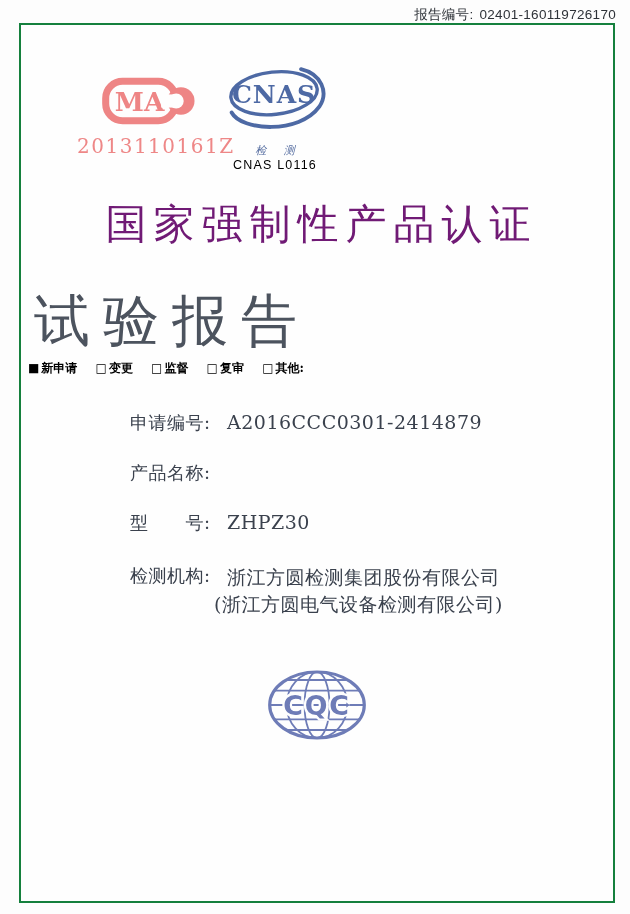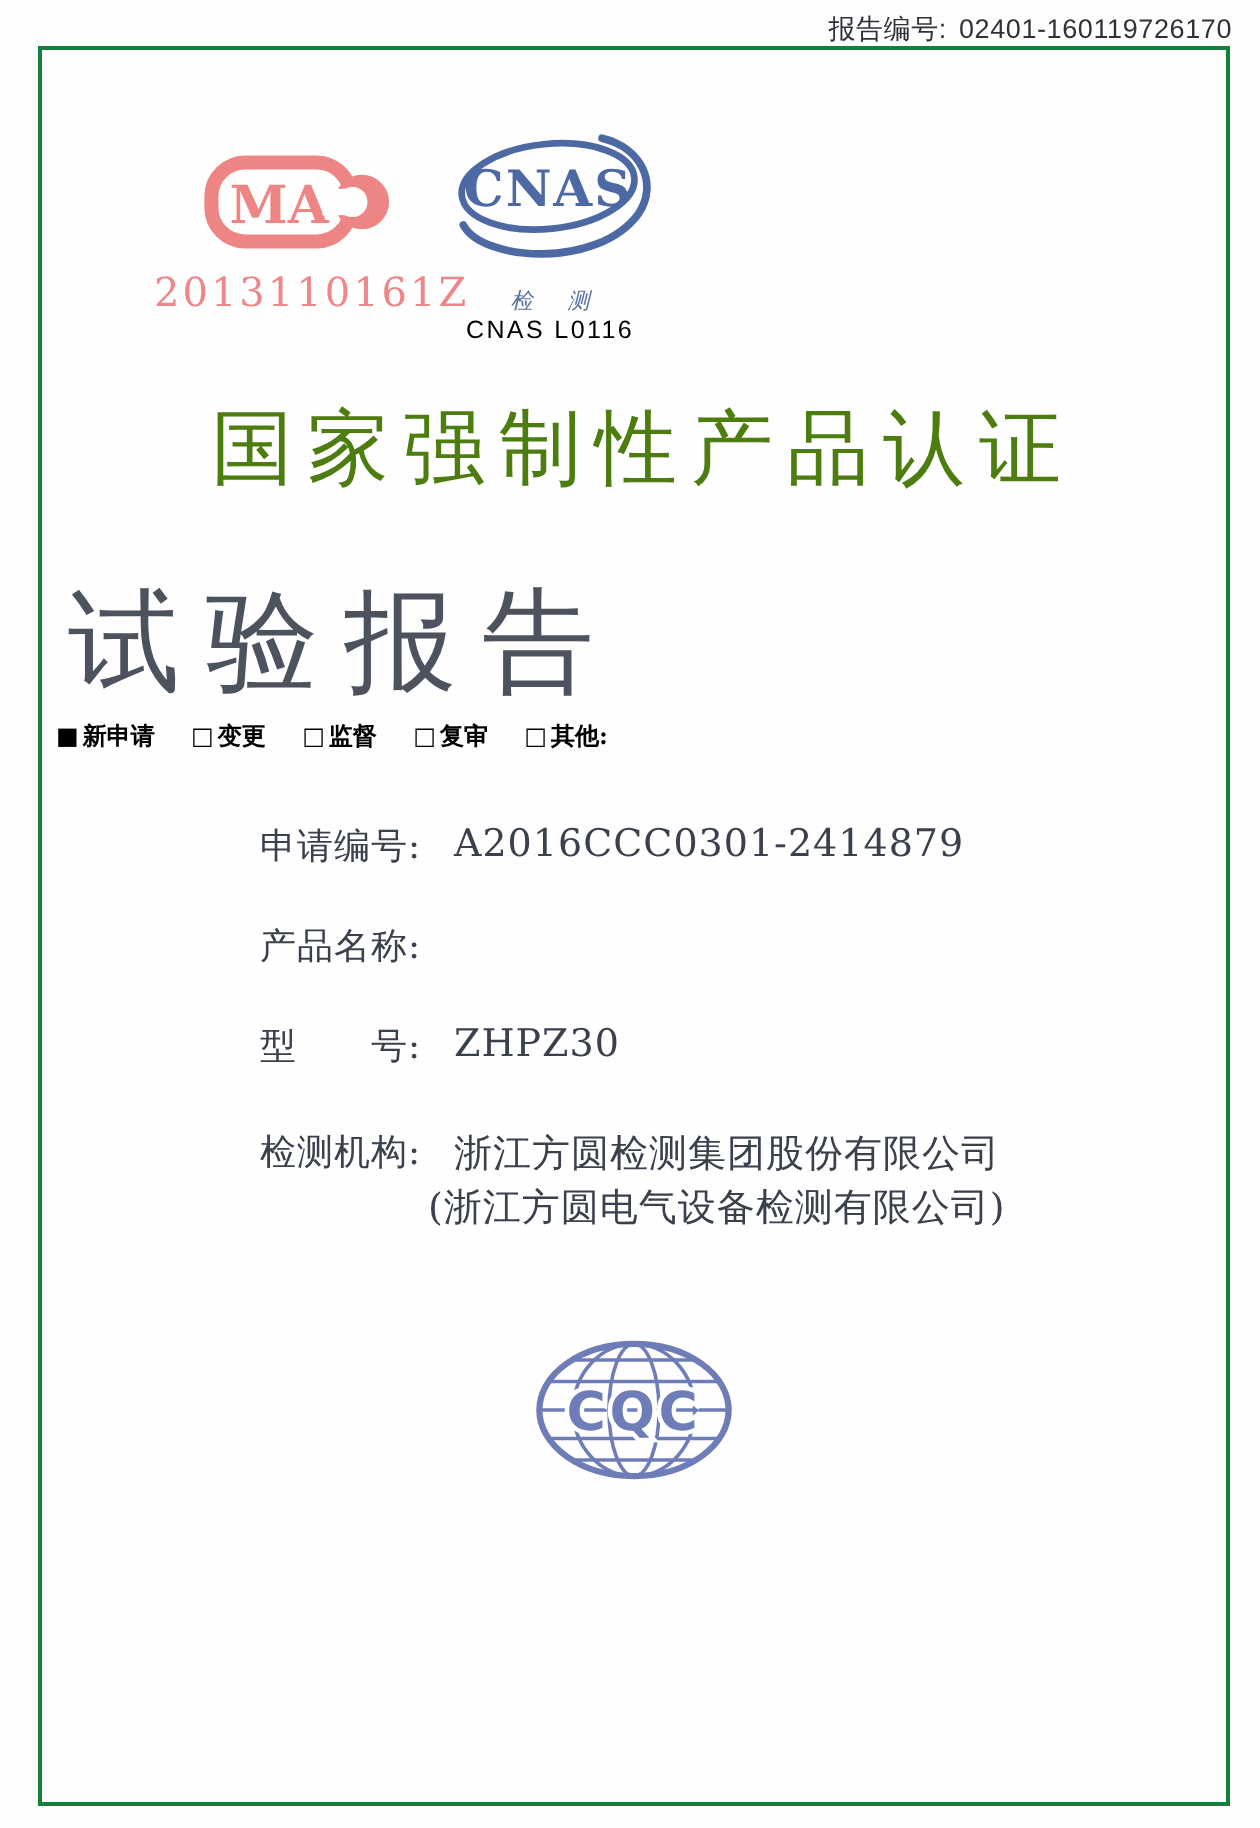--- a/index.html
+++ b/index.html
@@ -29,21 +29,21 @@
     margin-top:2px; font-size:11px; letter-spacing:7px; padding-left:7px; color:#5a71a3;font-style:italic;
   }
   .cnas-caption-code {
     font-size:12.5px; letter-spacing:1.2px; color:#000000;
     font-family:"Liberation Sans","DejaVu Sans",sans-serif;
   }
   
   .title1 {
     position:absolute; top:172px; left:0; width:100%; text-align:center;
     font-size:41px; font-weight:500; letter-spacing:7px; padding-left:9px;
-    color:#4d7c0f; box-sizing:border-box;
+    color:#701a75; box-sizing:border-box;
   }
   .title2 {
     position:absolute; top:259px; left:0; width:100%; 
     font-size:56px; font-weight:500; letter-spacing:13px; padding-left:13px;
     color:#4c535e; box-sizing:border-box;
   }
   
   .checkline {
     position:absolute; top:335px; left:0; width:100%; text-align:left;
     font-size:12px; color:#000000; font-weight:600;

